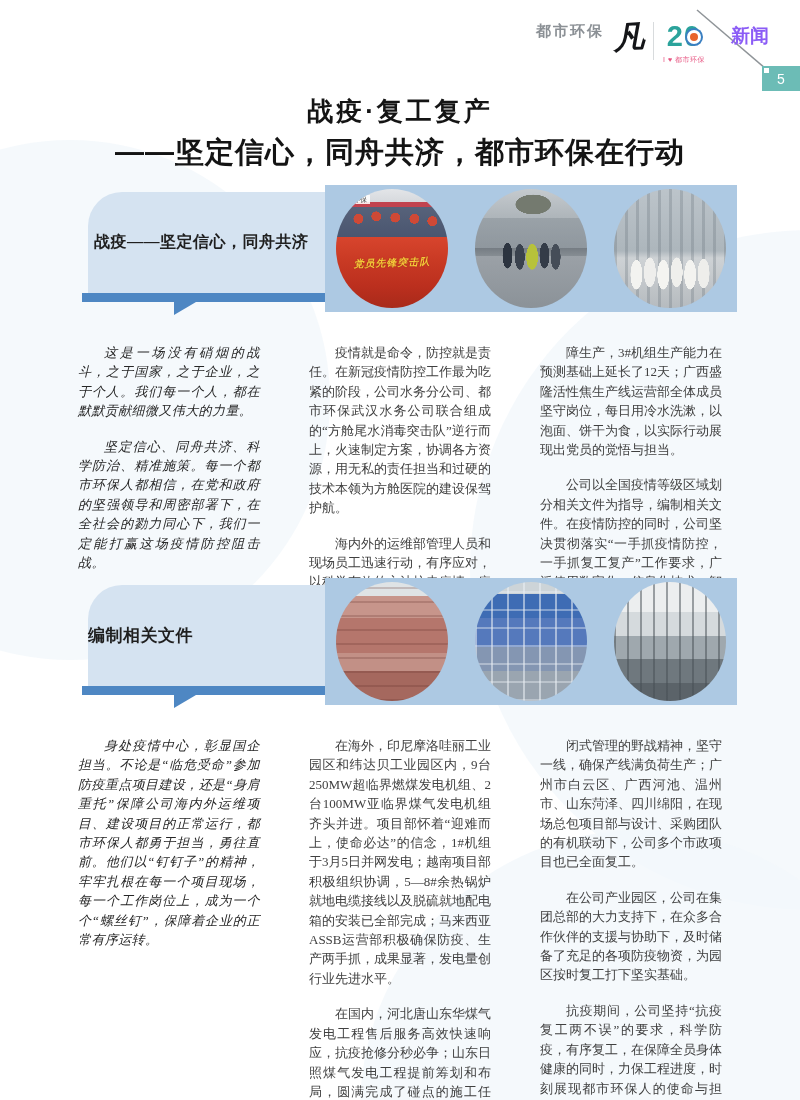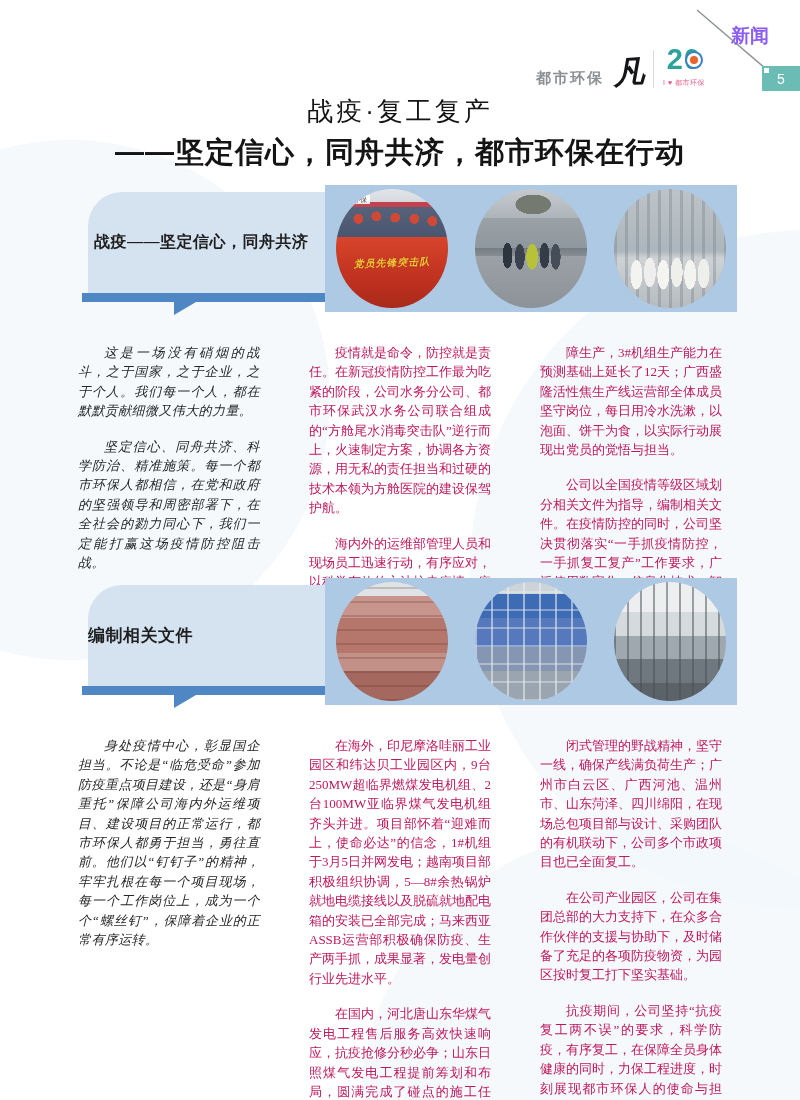--- a/index.html
+++ b/index.html
@@ -7,21 +7,21 @@
   .page{position:relative;width:800px;height:1100px;background:#ffffff;overflow:hidden;
         font-family:"Liberation Serif",serif;color:#1c1c1c;}
 
   
   .bgc{position:absolute;border-radius:50%;background:#f2f7fb;z-index:0;}
   .bgc1{width:520px;height:520px;left:-190px;top:140px;opacity:.75;}
   .bgc2{width:680px;height:680px;left:470px;top:230px;opacity:.8;}
   .bgc3{width:560px;height:560px;left:360px;top:830px;opacity:.8;}
 
   
-  .brand{position:absolute;top:22px;left:536px;display:flex;align-items:flex-end;gap:9px;z-index:2;margin-top:23px;}
+  .brand{position:absolute;top:22px;left:536px;display:flex;align-items:flex-start;gap:9px;z-index:2;}
   .brand-name{color:#8b9095;font-size:15px;letter-spacing:2px;font-weight:600;
               font-family:"Liberation Sans",sans-serif;}
   .brand-glyph{font-size:31px;font-weight:bold;font-style:italic;color:#141518;line-height:1;
                font-family:"DejaVu Serif",serif;transform:rotate(-4deg);}
   .brand-divider{width:1px;height:38px;background:#d8dbdd;}
   .anniv{display:flex;flex-direction:column;align-items:center;position:relative;}
   .anniv-num{font-family:"Liberation Sans",sans-serif;font-weight:800;font-size:29px;line-height:1;
              color:#2ba39b;letter-spacing:1px;}
   .anniv-dot{position:absolute;top:11px;right:7px;width:8px;height:8px;border-radius:50%;
              background:#e8642c;box-shadow:0 0 0 3px #ffffff,0 0 0 5px #3a7fc1;}
@@ -31,21 +31,21 @@
        font-weight:bold;font-size:19px;color:#8b5cf6;z-index:2;}
   .diag{position:absolute;top:0;left:0;z-index:1;}
   .pagebox{position:absolute;top:66px;left:762px;width:38px;height:25px;background:#6cbcb6;
            color:#fff;font-family:"Liberation Sans",sans-serif;font-size:14px;
            display:flex;align-items:center;justify-content:center;z-index:2;}
   .pagebox .sq{position:absolute;top:2px;left:2px;width:5px;height:5px;background:#fff;}
 
   
   .main-title{position:absolute;top:94px;left:0;right:0;text-align:center;z-index:1;
               font-family:"Liberation Sans",sans-serif;color:#141414;}
-  .t1{font-size:26px;font-weight:400;letter-spacing:3px;}
+  .t1{font-size:26px;font-weight:700;letter-spacing:3px;}
   .t2{font-size:29px;font-weight:900;letter-spacing:1px;margin-top:4px;}
 
   
   .sec{position:absolute;left:0;width:800px;z-index:1;}
   .sec1{top:185px;}
   .sec2{top:578px;}
 
   .banner{position:relative;margin-left:88px;width:649px;height:127px;}
   .tbox{position:absolute;left:0;top:7px;width:237px;height:101px;background:#d5e3f1;
         border-top-left-radius:34px;display:flex;align-items:center;justify-content:flex-start;
@@ -104,21 +104,21 @@
     repeating-linear-gradient(0deg, rgba(235,240,245,.40) 0 2px, transparent 2px 18px),
     linear-gradient(180deg,#cdd4d8 0%,#cdd4d8 10%,#3e6cb4 10%,#3e6cb4 30%,
       #5579bc 30%,#5579bc 55%,#8496b2 55%,#8496b2 75%,#9aa5b0 75%,#9aa5b0 100%);}
   .s2p3{background:
     repeating-linear-gradient(90deg, rgba(70,78,84,.5) 0 2px, transparent 2px 13px),
     linear-gradient(180deg,#eceeef 0%,#eceeef 25%,#d5dadd 25%,#d5dadd 45%,
       #9fa8ae 45%,#9fa8ae 65%,#6f787e 65%,#6f787e 85%,#5b6369 85%,#5b6369 100%);}
 
   
   .cols{margin:15px 62px 0;display:flex;gap:17px;}
-  .col{flex:1;font-size:13px;line-height:19.4px;text-align:justify;color:#be185d;}
+  .col{flex:1;font-size:13px;line-height:19.4px;text-align:justify;color:#404040;}
   .col p{margin:16px;text-indent:2em;}
   .col.kai{font-style:italic;letter-spacing:.4px;color:#262626;}
   .byline{text-indent:0 !important;text-align:left;font-weight:bold;font-style:normal;
           font-family:"Liberation Sans",sans-serif;margin-top:8px !important;padding-right:6px;}
 </style>
 </head>
 <body>
 
 <div class="page">
 

